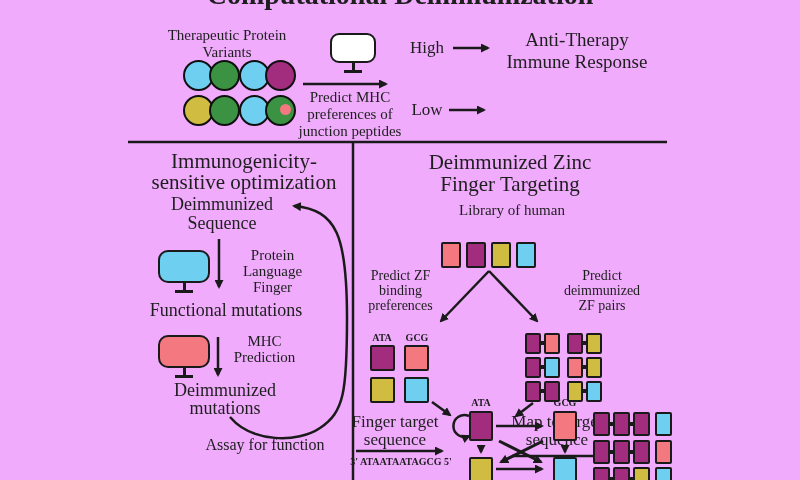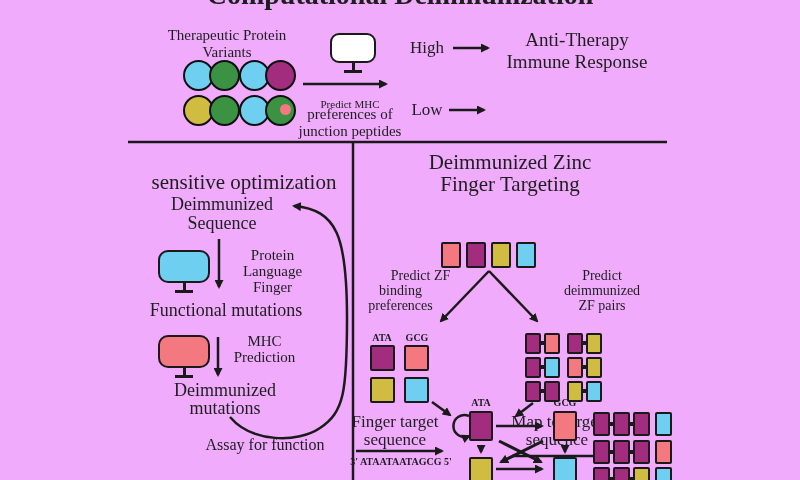--- a/index.html
+++ b/index.html
@@ -62,29 +62,30 @@
 
   <div class="t" style="left:127px;top:27px;width:200px;font-size:15px;">Therapeutic Protein</div>
   <div class="t" style="left:127px;top:44px;width:200px;font-size:15px;">Variants</div>
 
   <div class="monitor" style="left:330px;top:33px;">
     <div class="screen" style="width:46px;height:30px;background:#ffffff;"></div>
     <div class="stem"></div>
     <div class="base"></div>
   </div>
 
-  <div class="t" style="left:285px;top:89px;width:130px;font-size:11px;margin-top:9px;">Predict MHC</div>
+  <div class="t" style="left:285px;top:89px;width:130px;font-size:15px;">Predict MHC</div>
   <div class="t" style="left:285px;top:106px;width:130px;font-size:15px;">preferences of</div>
   <div class="t" style="left:285px;top:123px;width:130px;font-size:15px;">junction peptides</div>
 
   <div class="t" style="left:403px;top:38px;width:48px;font-size:17px;">High</div>
   <div class="t" style="left:487px;top:29px;width:180px;font-size:19px;">Anti-Therapy</div>
   <div class="t" style="left:487px;top:51px;width:180px;font-size:19px;">Immune Response</div>
   <div class="t" style="left:403px;top:100px;width:48px;font-size:17px;">Low</div>
 
+  <div class="t" style="left:133px;top:150px;width:222px;font-size:21px;">Immunogenicity-</div>
   <div class="t" style="left:133px;top:171px;width:222px;font-size:21px;">sensitive optimization</div>
 
   <div class="t" style="left:132px;top:194px;width:180px;font-size:18px;">Deimmunized</div>
   <div class="t" style="left:132px;top:213px;width:180px;font-size:18px;">Sequence</div>
 
   <div class="monitor" style="left:158px;top:250px;">
     <div class="screen" style="width:52px;height:33px;background:#6ECFF0;border-radius:10px;"></div>
     <div class="stem"></div>
     <div class="base"></div>
   </div>
@@ -102,22 +103,23 @@
   <div class="t" style="left:222px;top:333px;width:85px;font-size:15px;">MHC</div>
   <div class="t" style="left:222px;top:349px;width:85px;font-size:15px;">Prediction</div>
 
   <div class="t" style="left:135px;top:380px;width:180px;font-size:18px;">Deimmunized</div>
   <div class="t" style="left:135px;top:398px;width:180px;font-size:18px;">mutations</div>
   <div class="t" style="left:185px;top:436px;width:160px;font-size:16px;">Assay for function</div>
 
   <div class="t" style="left:390px;top:151px;width:240px;font-size:21px;">Deimmunized Zinc</div>
   <div class="t" style="left:390px;top:173px;width:240px;font-size:21px;">Finger Targeting</div>
 
+  <div class="t" style="left:432px;top:202px;width:160px;font-size:15px;">Library of human</div>
 
-  <div class="t" style="left:353px;top:268px;width:95px;font-size:14px;margin-left:20px;">Predict ZF</div>
+  <div class="t" style="left:353px;top:268px;width:95px;font-size:14px;">Predict ZF</div>
   <div class="t" style="left:353px;top:283px;width:95px;font-size:14px;">binding</div>
   <div class="t" style="left:353px;top:298px;width:95px;font-size:14px;">preferences</div>
   <div class="t" style="left:542px;top:268px;width:120px;font-size:14px;">Predict</div>
   <div class="t" style="left:542px;top:283px;width:120px;font-size:14px;">deimmunized</div>
   <div class="t" style="left:542px;top:298px;width:120px;font-size:14px;">ZF pairs</div>
 
   <div class="t b" style="left:367px;top:332px;width:30px;font-size:10px;">ATA</div>
   <div class="t b" style="left:402px;top:332px;width:30px;font-size:10px;">GCG</div>
 
   <div class="t" style="left:336px;top:412px;width:118px;font-size:17px;">Finger target</div>

